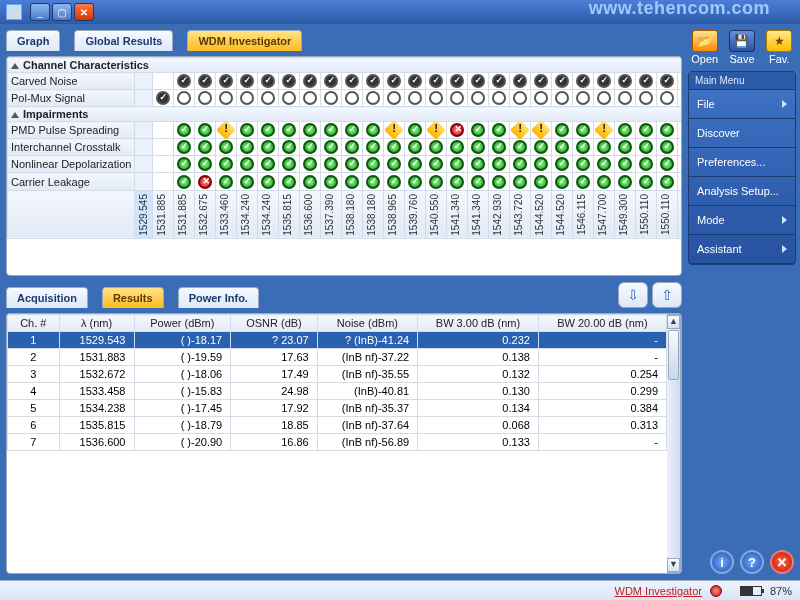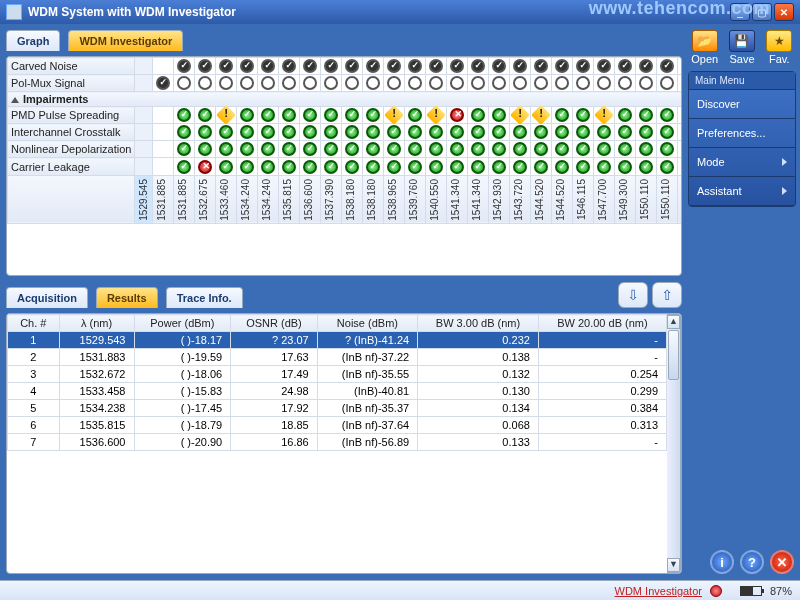--- a/index.html
+++ b/index.html
@@ -9,21 +9,21 @@
   .titlebar .icon { width: 16px; height: 16px; background: #cde; border: 1px solid #6af; margin-right: 6px; }
   .titlebar .title { flex: 1; font-weight: bold; font-size: 12px; }
   .winbtn { width: 20px; height: 18px; margin-left: 2px; border: 1px solid #1a3a70; border-radius: 3px; display: flex; align-items: center; justify-content: center; font-size: 10px; }
   .winbtn.min, .winbtn.max { background: linear-gradient(#8fb8f0,#4a78c8); color:#fff;}
   .winbtn.close { background: linear-gradient(#ff7a4a,#d63600); color:#fff; font-weight:bold;}
   
   .app { flex: 1; display: flex; min-height: 0; }
   .stage { flex: 1; display: flex; flex-direction: column; padding: 6px; gap: 6px; min-width: 0; }
   .sidebar { width: 112px; display: flex; flex-direction: column; padding: 6px 4px 6px 0; gap: 6px; color:#fff;}
   
-  .tabrow { display: flex; gap: 8px; z-index: 2; position: relative; }
+  .tabrow { display: flex; gap: 14px; z-index: 2; position: relative; }
   .tab { padding: 4px 10px; background: linear-gradient(#f6f9ff,#dde8f8); border: 1px solid #9ab; border-bottom: none; border-radius: 4px 4px 0 0; color: #1a3a70; font-weight: bold; cursor: pointer; }
   .tab.active { background: linear-gradient(#ffe48a,#ffba1e); color: #5a3b00; }
   
   .panel { background: #fff; border: 1px solid #9ab; border-radius: 4px; flex: 0 0 auto; overflow: hidden; position: relative; }
   .panel .panel-inner { overflow:auto; height:100%;}
   
   .watermark { position: absolute; right: 30px; top: -2px; color: #9fc8ff; font-size: 18px; font-weight: bold; letter-spacing: 0.5px; pointer-events: none; }
   
   .inv-table { border-collapse: collapse; width: 100%; }
   .inv-table th, .inv-table td { border: 1px solid #d4dce9; padding: 1px 3px; text-align: left; white-space: nowrap; }
@@ -88,40 +88,43 @@
   .status .dot{width:12px;height:12px;border-radius:50%;background:radial-gradient(#f88,#c01010);border:1px solid #800;}
   .status .bat{width:22px;height:10px;border:1px solid #333;position:relative;margin-left:10px;}
   .status .bat::after{content:"";position:absolute;right:-3px;top:2px;width:2px;height:4px;background:#333;}
   .status .bat .fill{background:#333;height:100%;width:60%;}
 </style>
 </head>
 <body>
 
 <div class="titlebar">
   <div class="icon"></div>
-  <div class="title">WDM System with WDM Investigator</div>
   <div class="winbtn min">_</div>
   <div class="winbtn max">▢</div>
   <div class="winbtn close">✕</div>
 </div>
 
 <div class="app">
 
   <div class="stage">
     <div class="watermark">www.tehencom.com</div>
 
     <div class="tabrow">
       <div class="tab">Graph</div>
+      <div class="tab">Global Results</div>
       <div class="tab active">WDM Investigator</div>
     </div>
 
     <div class="panel" style="margin-top:-1px;height:220px;">
       <div class="panel-inner">
         <table class="inv-table" id="inv-table">
             <tbody>
+              <tr class="section-row">
+                <th colspan="30"><span class="arrow"></span><span>Channel Characteristics</span></th>
+              </tr>
               <tr>
                 <th>Carved Noise</th>
                 <td class="spacer-col"></td>
                 <td></td>
                 <td style="text-align:center"><span class="c mark"></span></td>
                 <td style="text-align:center"><span class="c mark"></span></td>
                 <td style="text-align:center"><span class="c mark"></span></td>
                 <td style="text-align:center"><span class="c mark"></span></td>
                 <td style="text-align:center"><span class="c mark"></span></td>
                 <td style="text-align:center"><span class="c mark"></span></td>
@@ -387,21 +390,21 @@
         <div class="arrow">◄</div>
         <div class="track"></div>
         <div class="arrow">►</div>
       </div>
     </div>
 
     <div class="bottom-tabs-row">
       <div class="tabrow">
         <div class="tab">Acquisition</div>
         <div class="tab active">Results</div>
-        <div class="tab">Trace Info.</div>
+        <div class="tab">Power Info.</div>
       </div>
       <div class="updown">
         <div class="btn">⇩</div>
         <div class="btn">⇧</div>
       </div>
     </div>
 
     <div class="panel res-wrap" style="margin-top:-1px;flex:1;">
       <div class="res-scroll">
         <table class="res-table" id="res-table">
@@ -502,24 +505,31 @@
       </div>
       <div class="iconbtn fav">
         <div class="ic">★</div>
         <span>Fav.</span>
       </div>
     </div>
     <div class="menu">
       <div class="hdr">Main Menu</div>
       <div id="menu-items">
           <div class="item">
+            <span>File</span>
+            <span class="tri"></span>
+          </div>
+          <div class="item">
             <span>Discover</span>
           </div>
           <div class="item">
             <span>Preferences...</span>
+          </div>
+          <div class="item">
+            <span>Analysis Setup...</span>
           </div>
           <div class="item">
             <span>Mode</span>
             <span class="tri"></span>
           </div>
           <div class="item">
             <span>Assistant</span>
             <span class="tri"></span>
           </div>
         </div>

